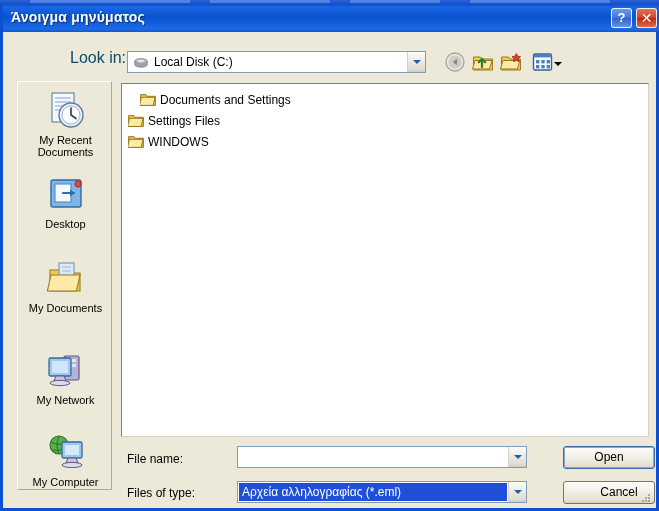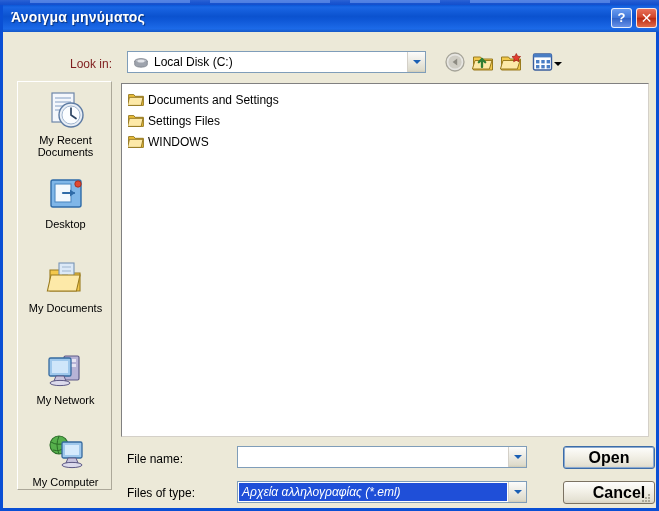--- a/index.html
+++ b/index.html
@@ -84,23 +84,23 @@
   }
   #close-btn {
     right: 5px;
     background: linear-gradient(180deg,#e8705a 0%,#d2472c 45%,#bc2a12 52%,#e06a4a 100%);
     font-size: 14px;
   }
 
   
   #lookin-label {
     position: absolute;
-    left: 67px; top: 52px;
-    color: #7f1d1d;
-    font-size: 12px;
+    left: 67px; top: 44px;
+    color: #0c4a6e;
+    font-size: 16px;
   }
   #lookin-combo {
     position: absolute;
     left: 124px; top: 46px;
     width: 299px; height: 22px;
     background: #ffffff;
     border: 1px solid #7f9db9;
     box-sizing: border-box;
   }
   #lookin-icon {
@@ -234,38 +234,36 @@
     position: absolute;
     left: 1px; top: 1px;
     right: 19px; bottom: 1px;
     background: #1f4fd8;
     color: #ffffff;
     font-size: 12px;
     padding-left: 3px;
     line-height: 18px;
     white-space: nowrap;
     overflow: hidden;
-    font-style: italic;
   }
 
   
   .act-btn {
     position: absolute;
     left: 560px;
     width: 92px; height: 23px;
     background: linear-gradient(180deg,#fdfdfc 0%,#f3f1e8 42%,#e5e2d4 85%,#d7d3c4 100%);
     border: 1px solid #7b7262;
     border-radius: 3px;
     box-sizing: border-box;
-    font-size: 16px;
+    font-size: 12px;
     color: #000;
     text-align: center;
     line-height: 21px;
     cursor: default;
-    font-weight: bold;
   }
   #open-btn {
     top: 441px;
     border: 1px solid #3c6ca8;
     box-shadow: 0 0 0 1px #8aa9cf inset;
   }
   #cancel-btn { top: 476px; padding-left: 20px; }
 
   
   #grip {
@@ -414,21 +412,21 @@
         <path d="M24 26 h8 l2 5 h-12 z" fill="#c7c3dd" stroke="#5e5a86" stroke-width="1"></path>
         <ellipse cx="28" cy="33" rx="10" ry="2.6" fill="#dcdaeb" stroke="#5e5a86" stroke-width="1"></ellipse>
       </svg>
       <span class="plabel">My Computer</span>
     </div>
 
   </div>
 
   <div id="filelist">
 
-    <div class="frow" style="top:7px;">
+    <div class="frow" style="top:7px;margin-left:12px;">
       <svg width="16" height="14" viewBox="0 0 16 14">
         <path d="M.6 1.6 h5.2 l1.3 1.7 h8.3 v9.1 h-14.8 z" fill="#f0c33c" stroke="#8d7018" stroke-width=".9"></path>
         <path d="M1.4 4.3 h13.6 l-1.8 8.1 h-13.6 z" fill="#fde9a8" stroke="#8d7018" stroke-width=".9"></path>
       </svg>
       <span class="fname">Documents and Settings</span>
     </div>
 
     <div class="frow" style="top:28px;">
       <svg width="16" height="14" viewBox="0 0 16 14">
         <path d="M.6 1.6 h5.2 l1.3 1.7 h8.3 v9.1 h-14.8 z" fill="#f0c33c" stroke="#8d7018" stroke-width=".9"></path>

